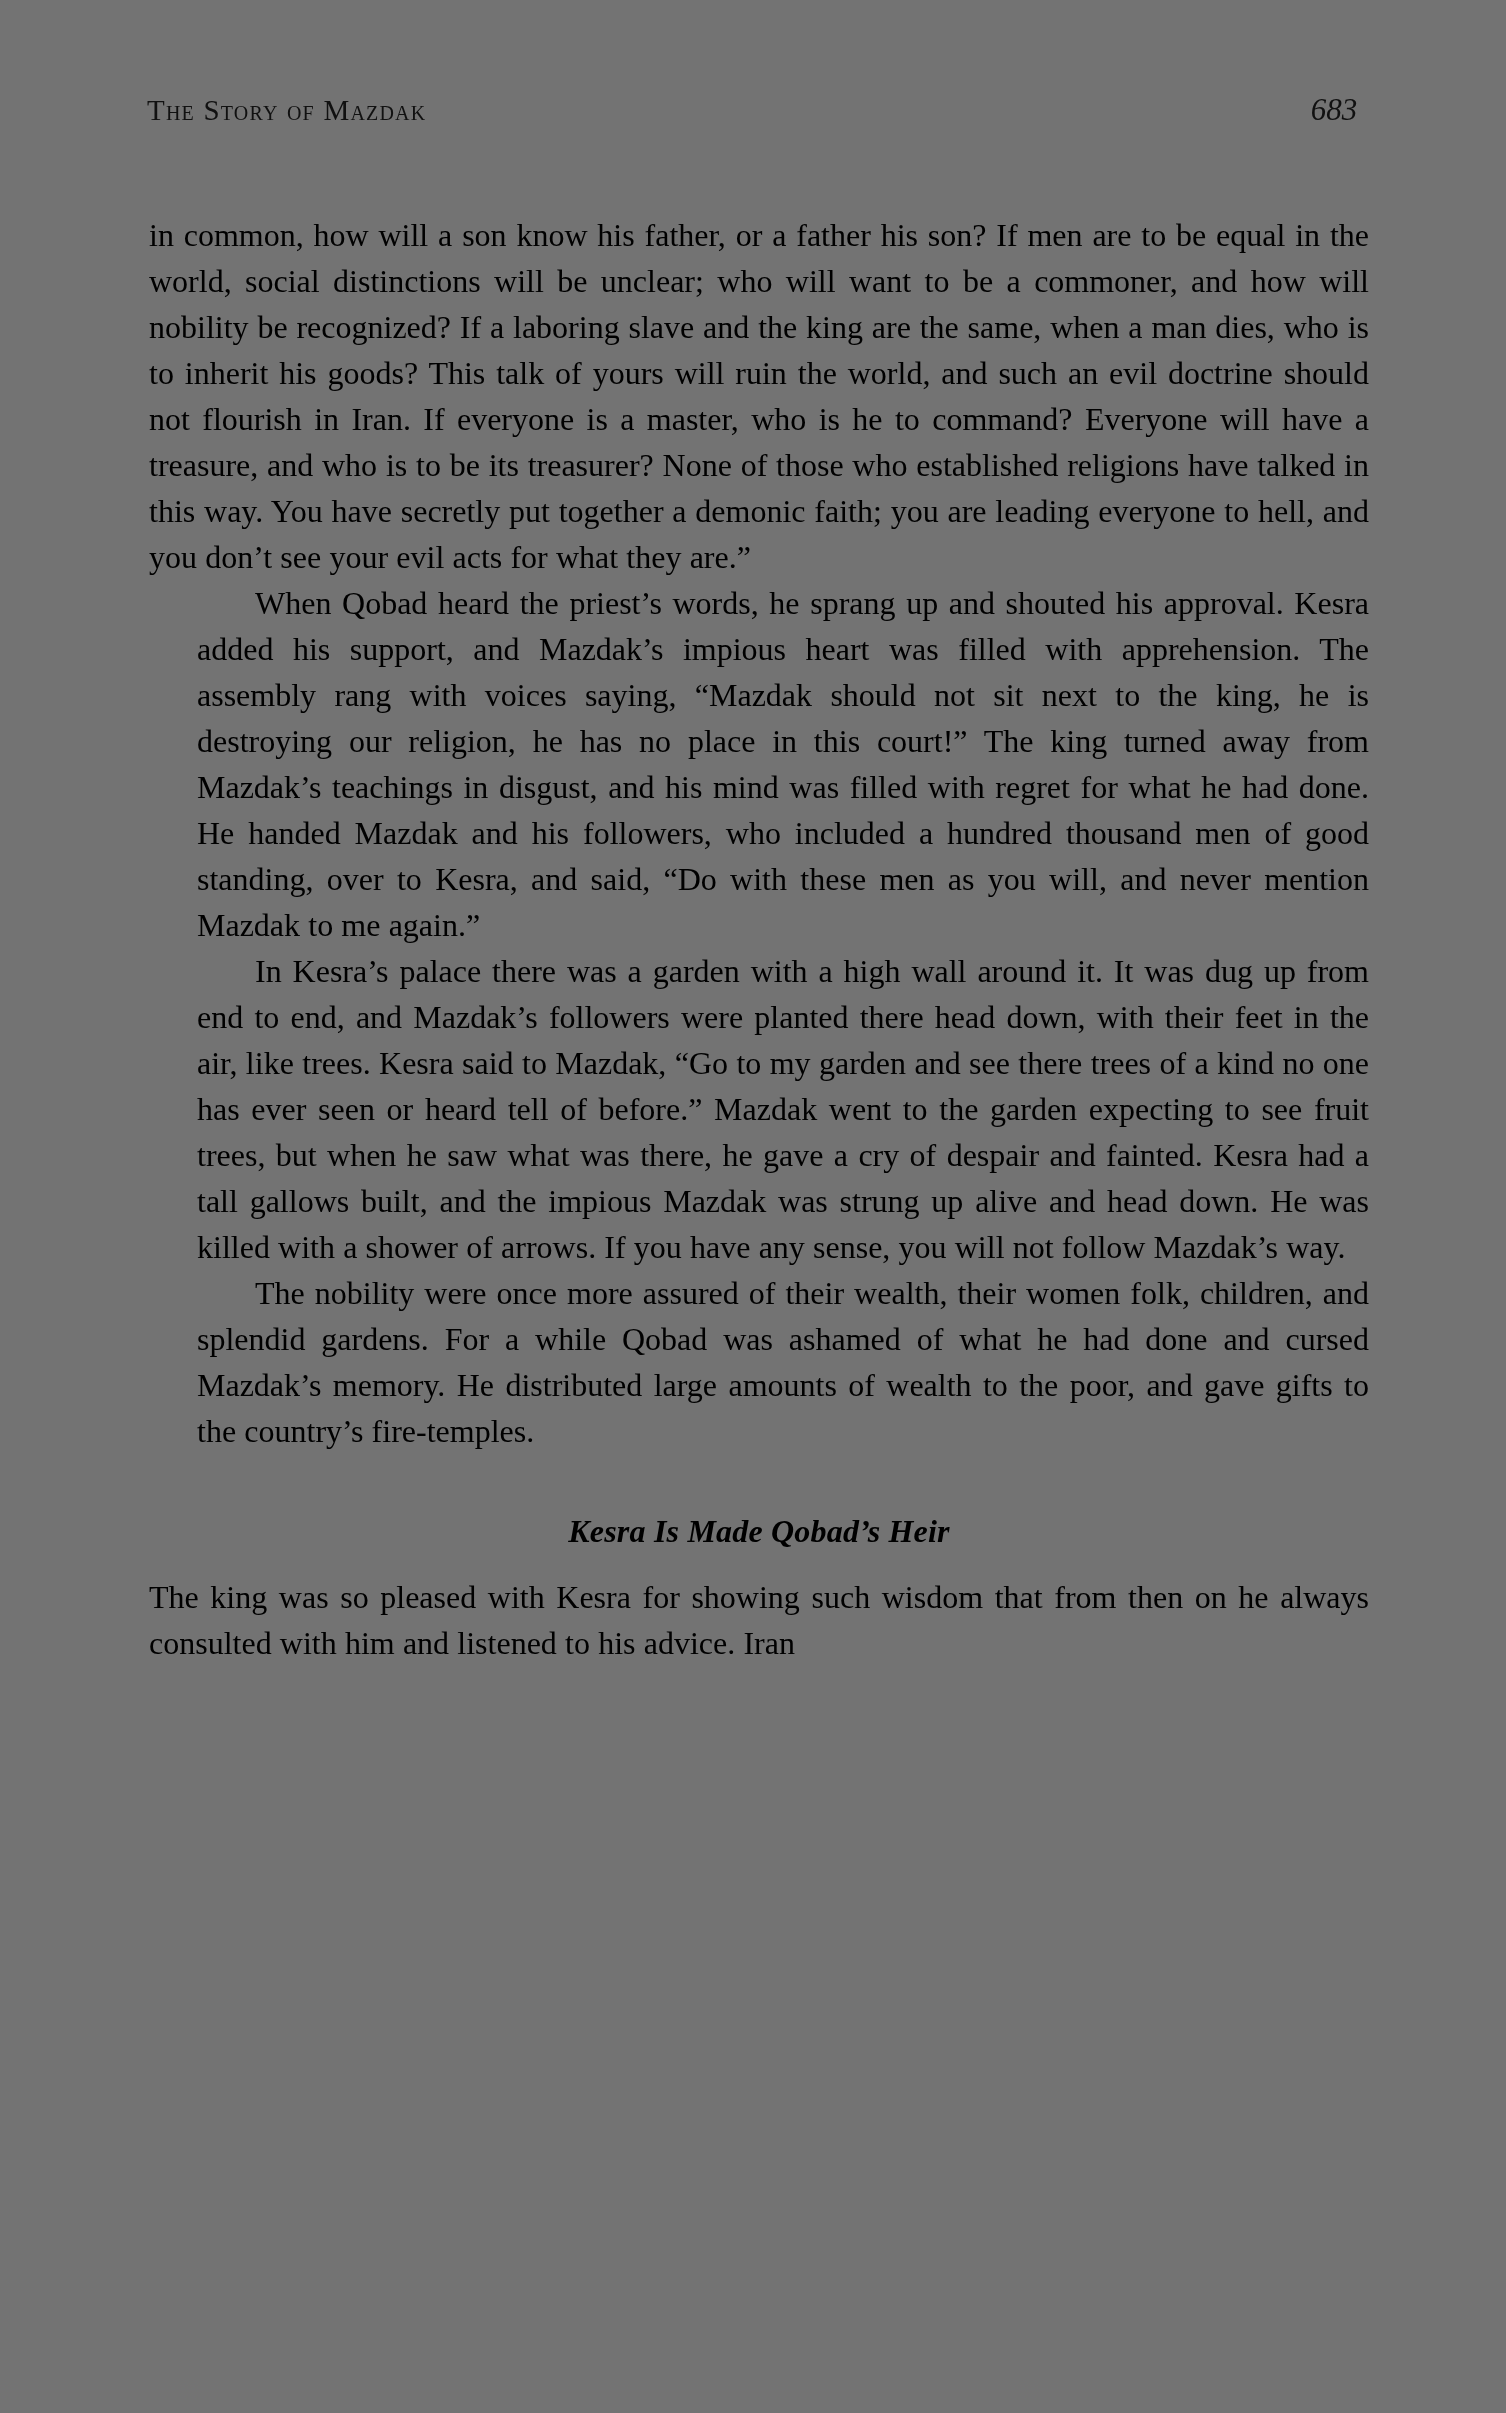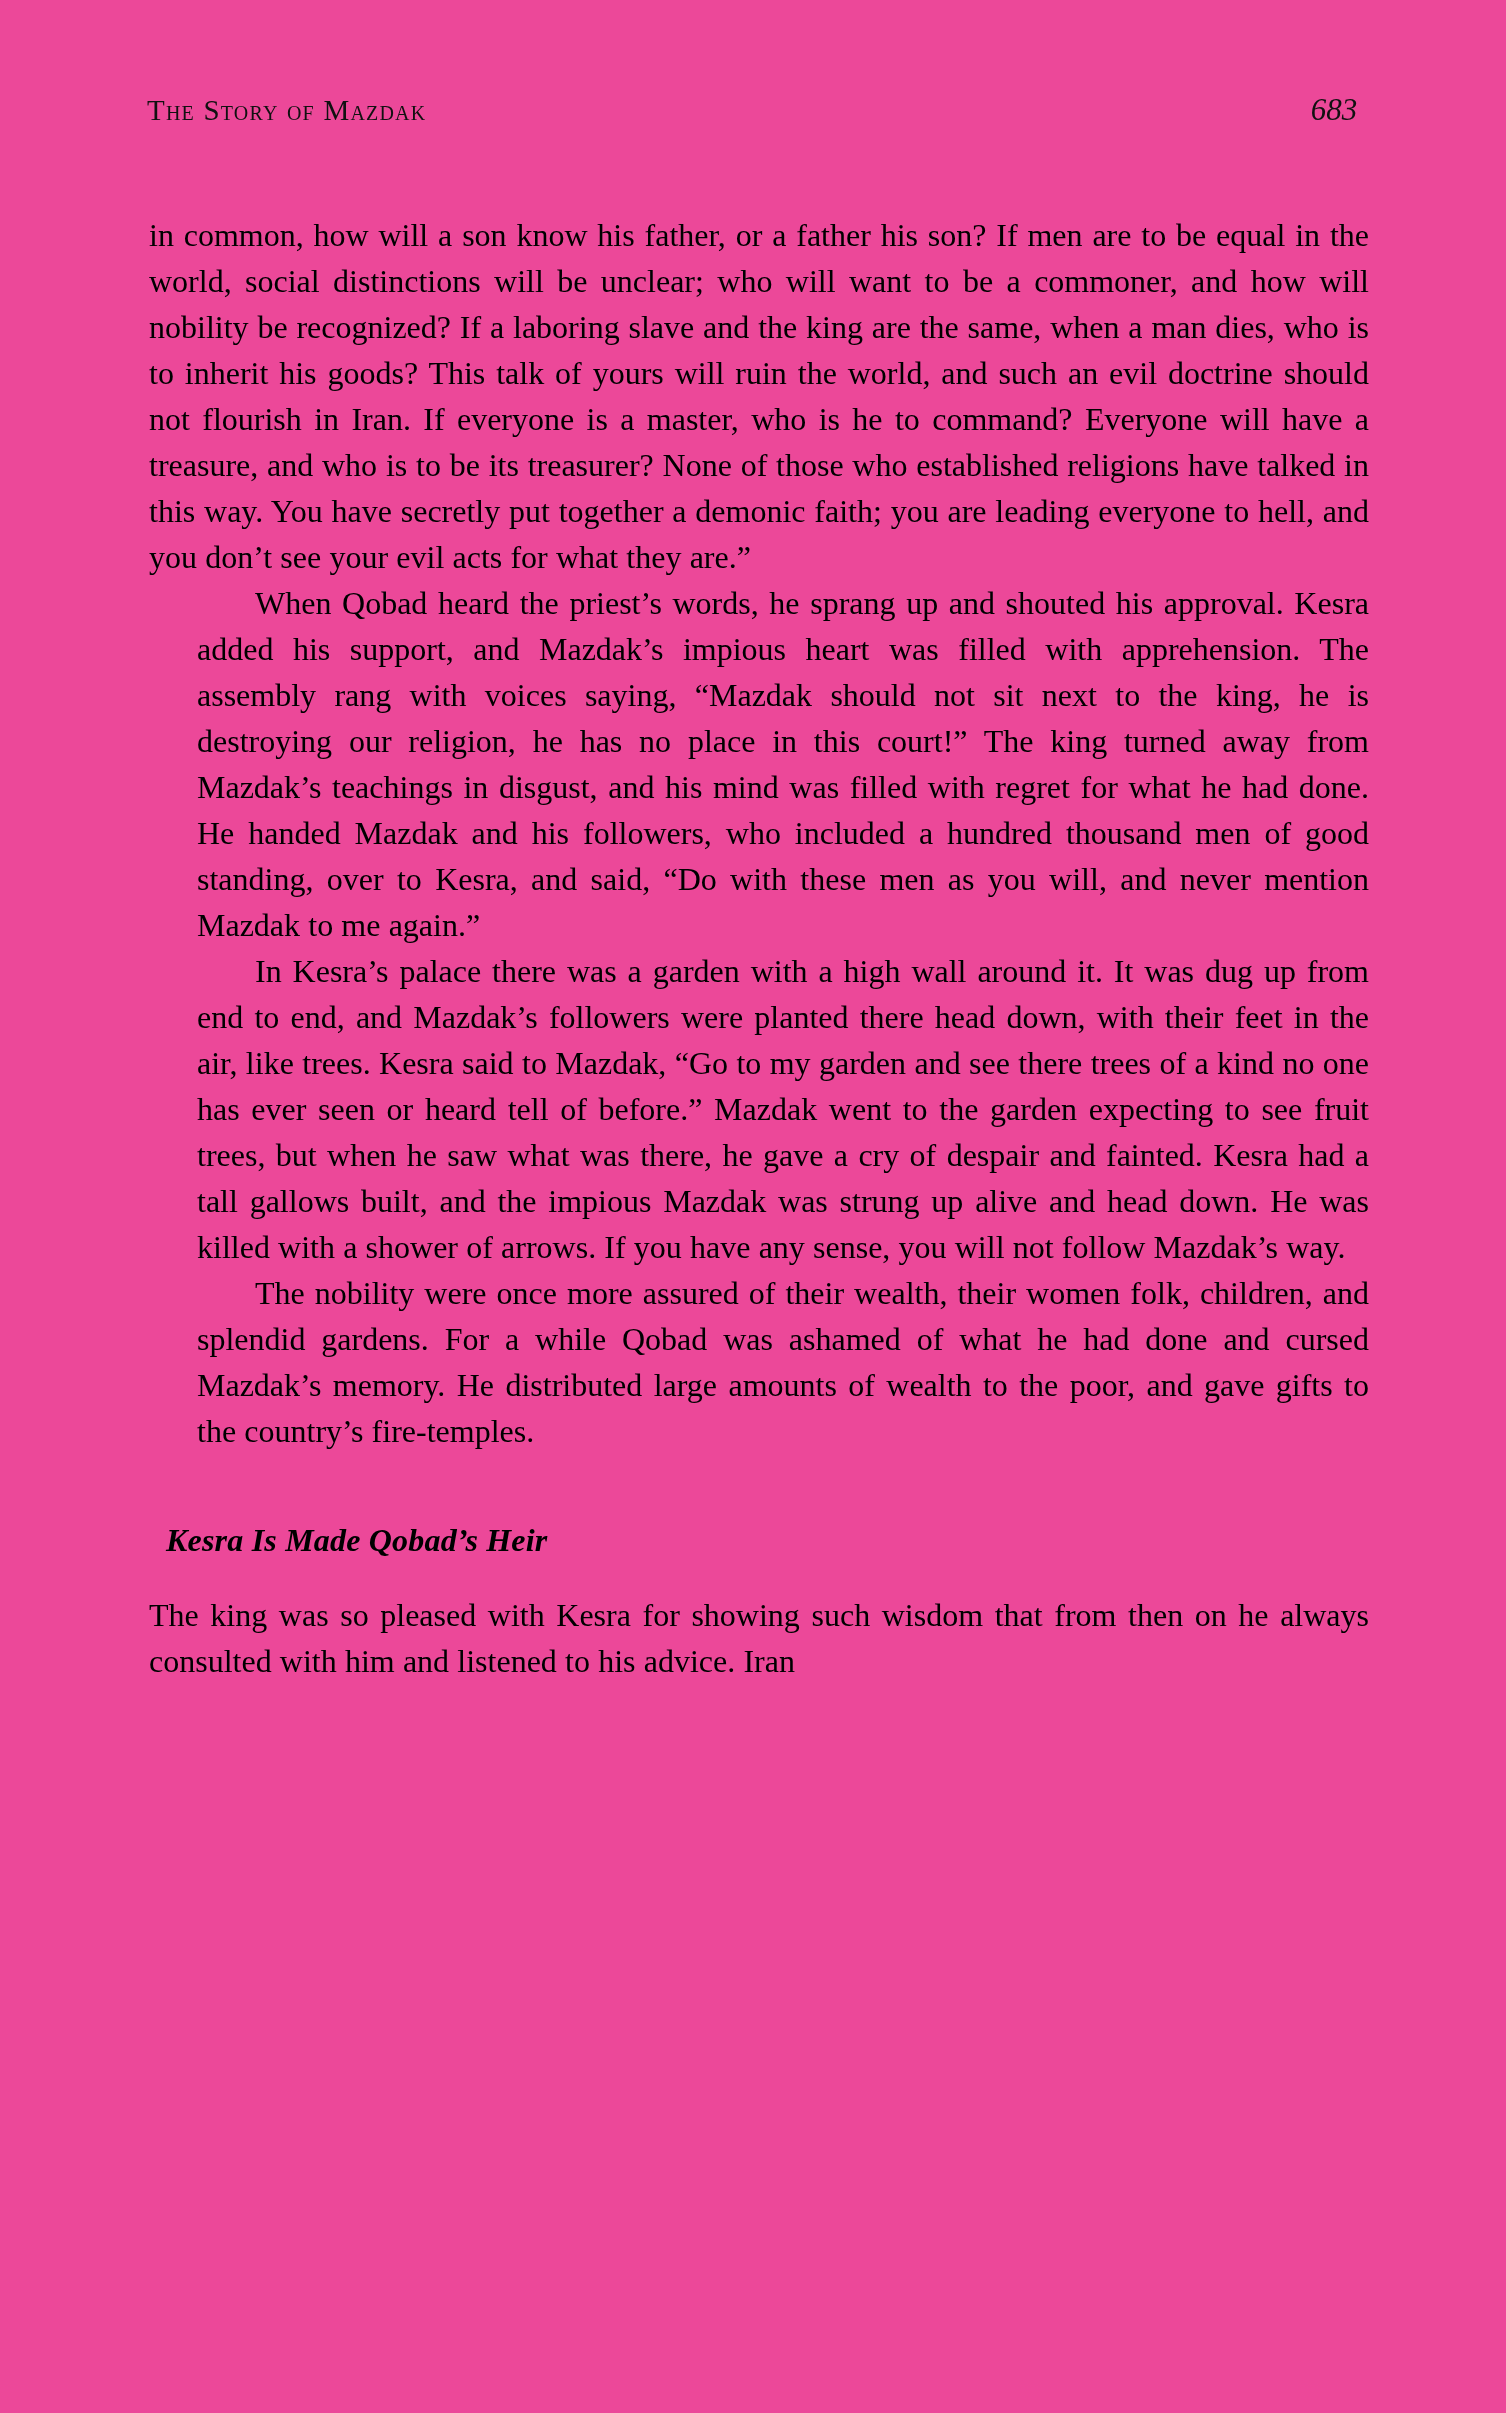--- a/index.html
+++ b/index.html
@@ -8,21 +8,21 @@
     background: #ffffff;
   }
   body {
     font-family: "Liberation Serif", "DejaVu Serif", serif;
     color: #000000;
   }
   .page {
     position: relative;
     width: 1506px;
     height: 2413px;
-    background: #ec4899;
+    background: #737373;
     box-sizing: border-box;
     overflow: hidden;
   }
 
   
   .runhead {
     position: absolute;
     top: 92px;
     left: 147px;
     width: 1215px;
@@ -68,28 +68,28 @@
   p.body.indent {
     text-indent: 58px;
     margin-left: 48px;
   }
   p.body.last-line-left {
     text-align-last: left;
   }
 
   
   .section-heading {
-    margin: 17px;
+    margin: 8px;
     padding-top: 48px;
     font-style: italic;
     font-weight: 700;
     font-size: 32px;
     line-height: 43px;
     letter-spacing: 0.2px;
-    text-align: left;
+    text-align: center;
   }
   .section-heading .hline {
     display: block;
     white-space: nowrap;
   }
   .after-heading {
     padding-top: 12.5px;
   }
 </style>
 </head>

